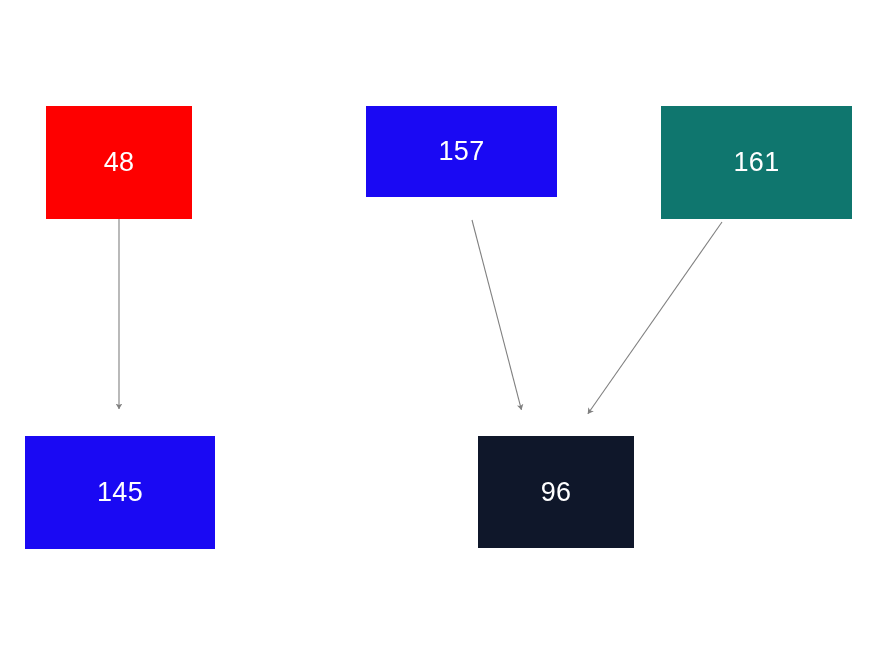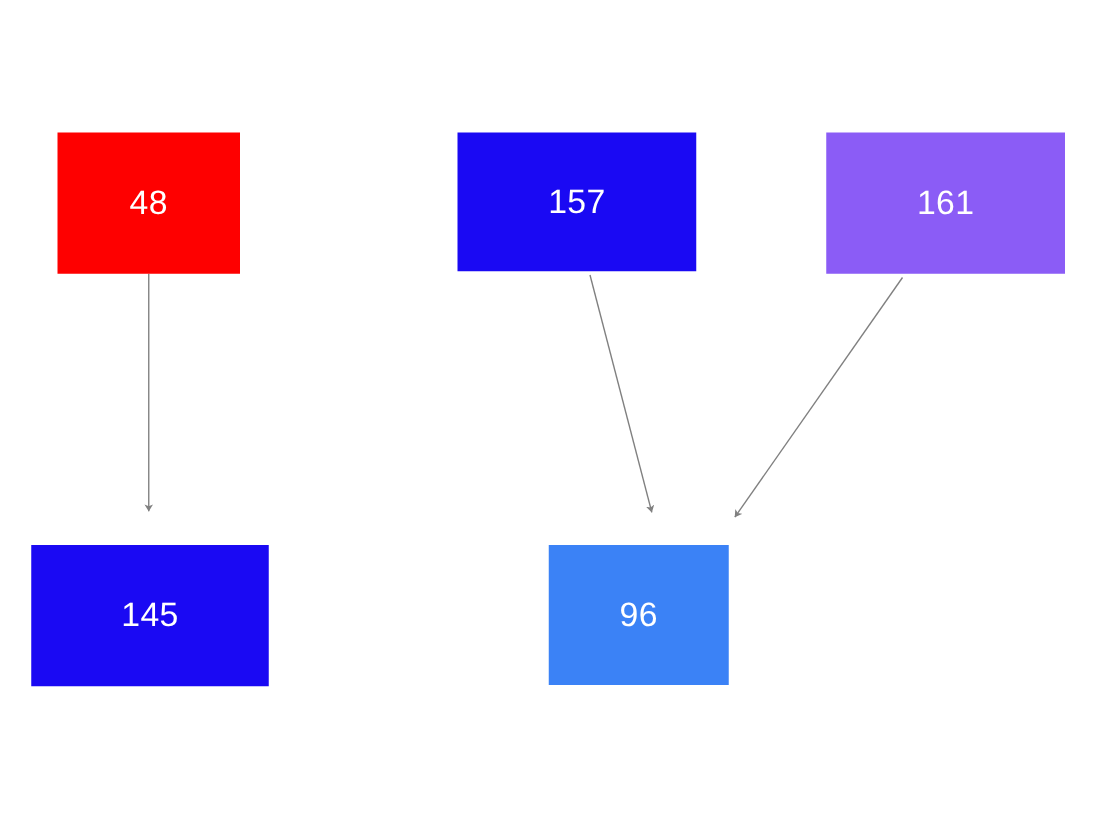--- a/index.html
+++ b/index.html
@@ -62,29 +62,29 @@
         <line x1="119" y1="219" x2="119" y2="409" stroke="#808080" stroke-width="1.1" marker-end="url(#arrowhead)"></line>
         <line x1="472" y1="220" x2="521.446558903691" y2="409.83946721952793" stroke="#808080" stroke-width="1.1" marker-end="url(#arrowhead)"></line>
         <line x1="722" y1="222" x2="587.9033073138656" y2="413.6952720949438" stroke="#808080" stroke-width="1.1" marker-end="url(#arrowhead)"></line>
       </g>
   </svg>
 
   <div class="node" style="left: 46px; top: 106px; width: 146px; height: 113px; background: rgb(254, 0, 0); color: rgb(255, 255, 255);">
     <span class="node-label">48</span>
   </div>
 
-  <div class="node" style="left: 366px; top: 106px; width: 191px; height: 111px; background: rgb(26, 9, 243); color: rgb(255, 255, 255);">
+  <div class="node" style="left: 366px; top: 106px; width: 191px; height: 91px; background: rgb(26, 9, 243); color: rgb(255, 255, 255);">
     <span class="node-label">157</span>
   </div>
 
-  <div class="node" style="left: 661px; top: 106px; width: 191px; height: 113px; background: #8b5cf6; color: rgb(255, 255, 255);">
+  <div class="node" style="left: 661px; top: 106px; width: 191px; height: 113px; background: #0f766e; color: rgb(255, 255, 255);">
     <span class="node-label">161</span>
   </div>
 
   <div class="node" style="left: 25px; top: 436px; width: 190px; height: 113px; background: rgb(26, 9, 243); color: rgb(255, 255, 255);">
     <span class="node-label">145</span>
   </div>
 
-  <div class="node" style="left: 439px; top: 436px; width: 144px; height: 112px; background: #3b82f6; color: rgb(255, 255, 255);">
+  <div class="node" style="left: 478px; top: 436px; width: 156px; height: 112px; background: #0f172a; color: rgb(255, 255, 255);">
     <span class="node-label">96</span>
   </div>
 
 </div>
 
 </body></html>

